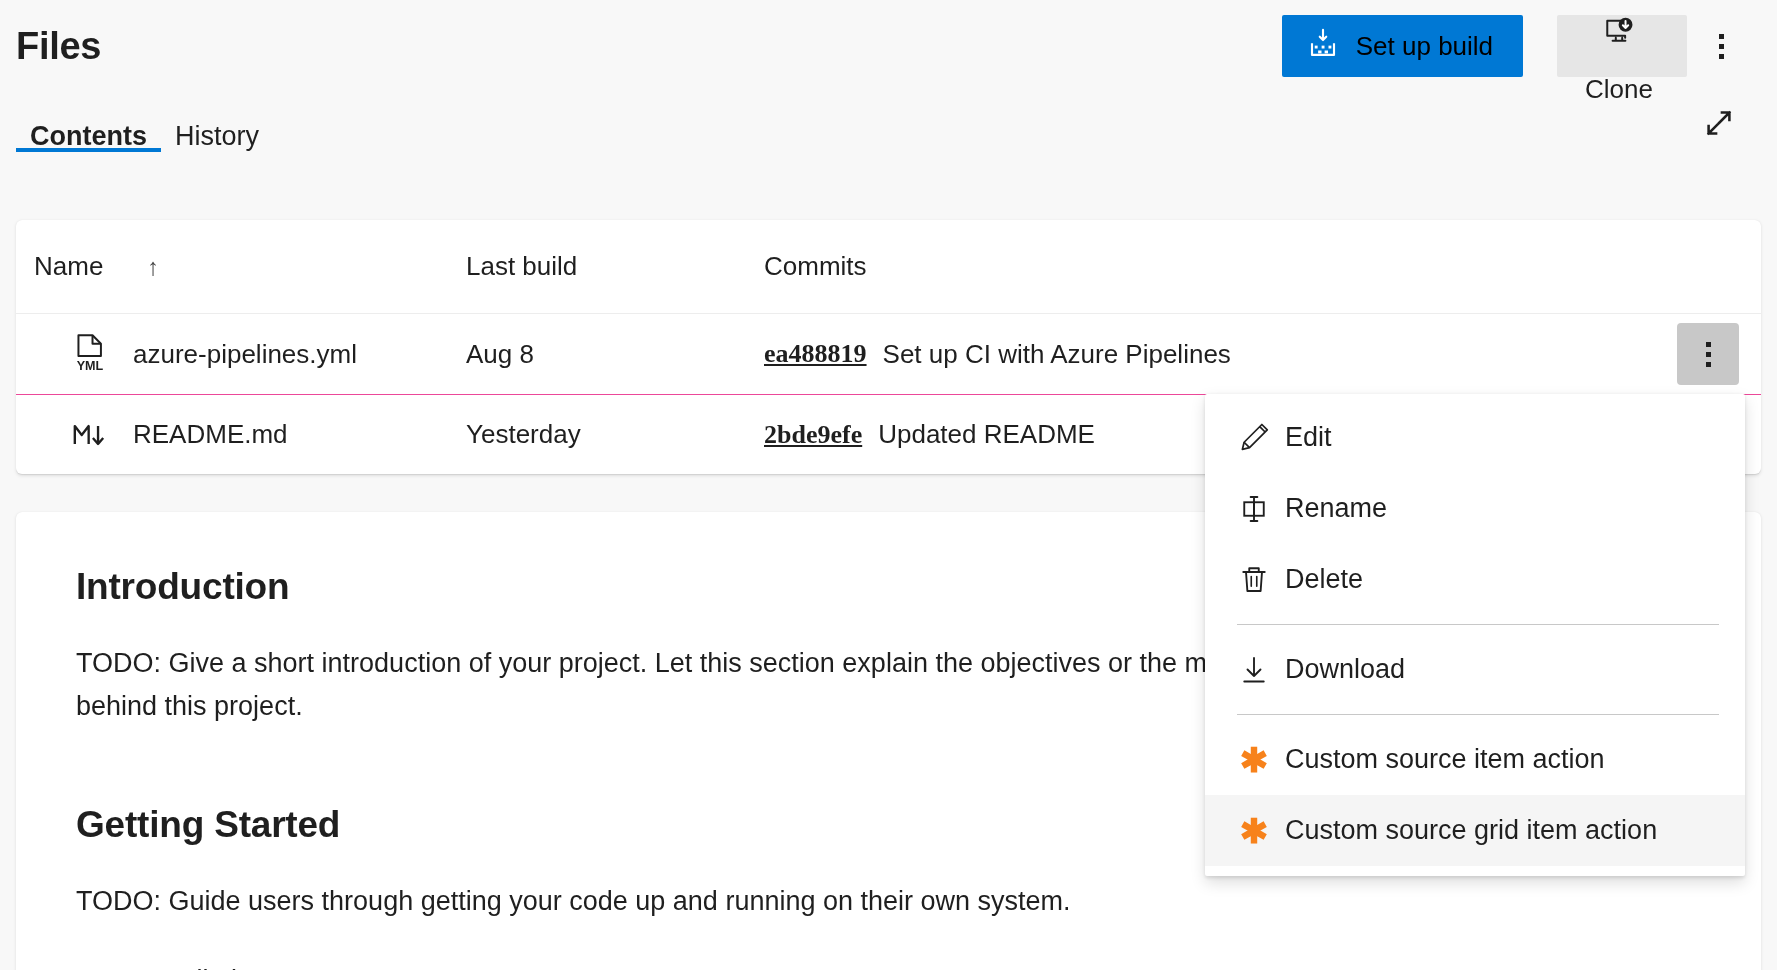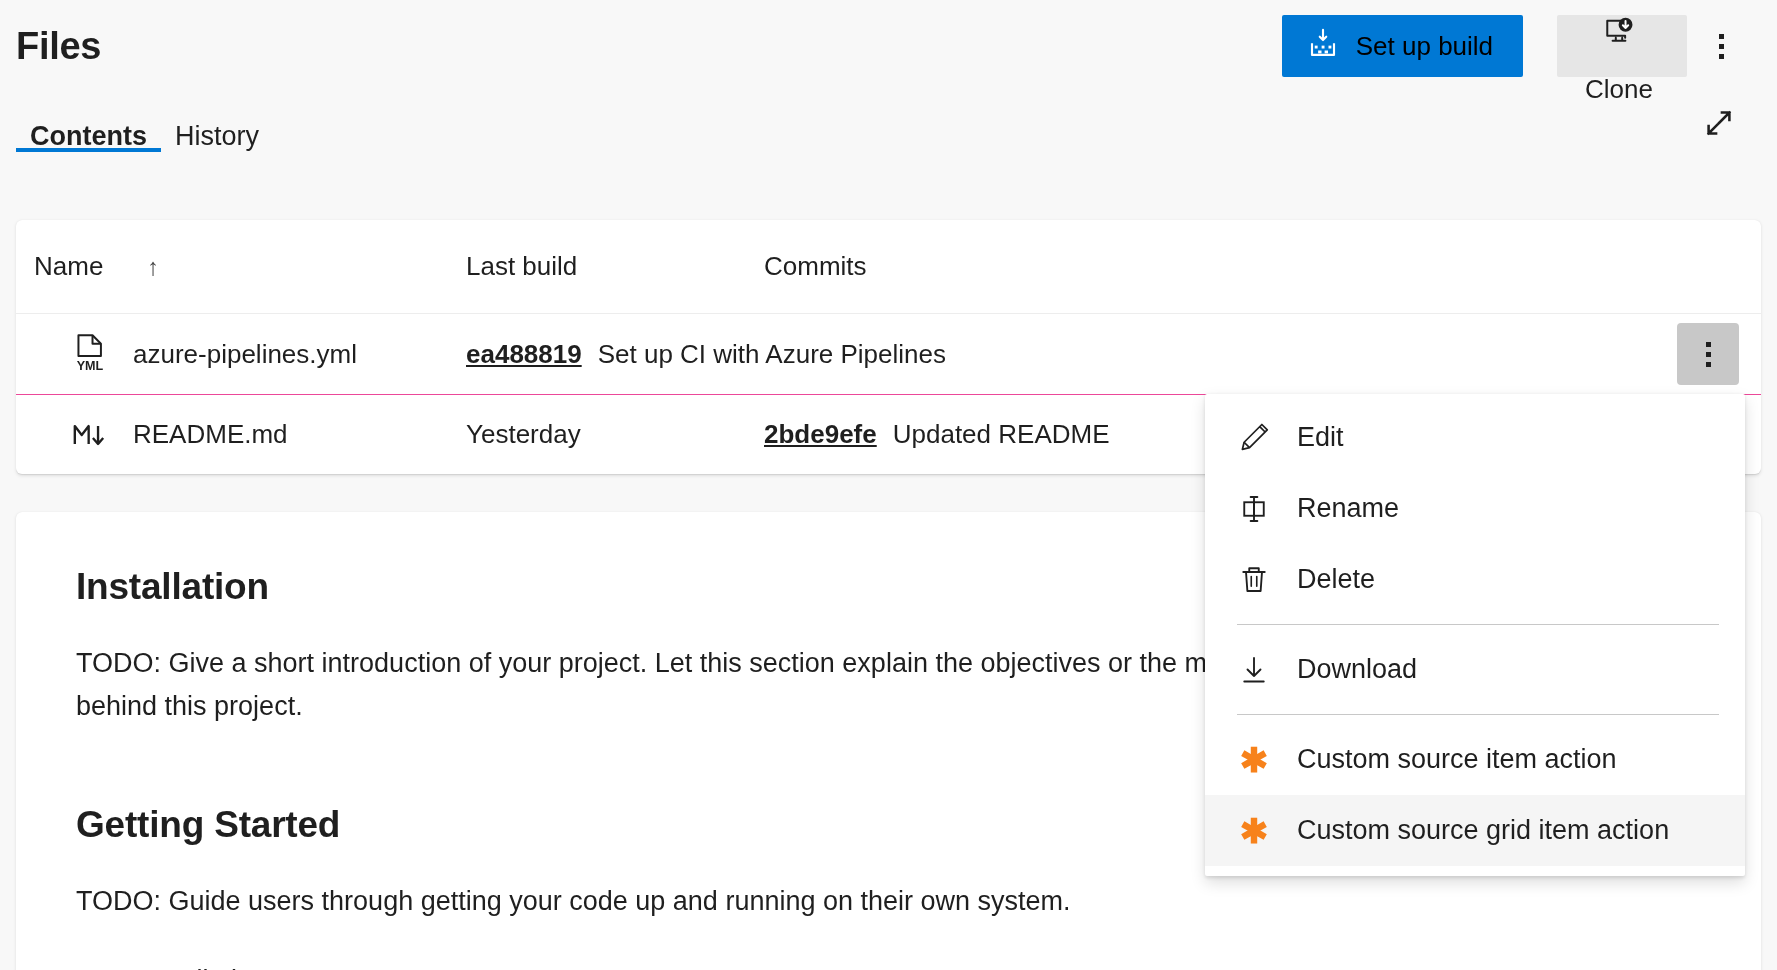--- a/index.html
+++ b/index.html
@@ -209,20 +209,21 @@
     justify-content: center;
     flex: 0 0 auto;
     margin-left: 37px;
   }
 
   .commit-hash {
     color: #1f1f1f;
     text-decoration: underline;
     font-weight: 600;
     cursor: pointer;
+    font-family: Liberation Serif, serif;
   }
   .commit-msg { color: #1f1f1f; overflow: hidden; text-overflow: clip; }
 
   .row-more {
     position: absolute;
     right: 22px;
     top: 50%;
     transform: translateY(-50%);
     width: 62px;
     height: 62px;
@@ -278,21 +279,21 @@
     box-shadow: 0 6.4px 14.4px rgba(0,0,0,0.13), 0 1.2px 3.6px rgba(0,0,0,0.11);
     padding: 8px 0 10px 0;
     z-index: 50;
   }
 
   .menu-item {
     display: flex;
     align-items: center;
     height: 71px;
     padding: 0 36px 0 34px;
-    gap: 28px;
+    gap: 16px;
     font-size: 27px;
     color: #1f1f1f;
     cursor: pointer;
     background: transparent;
     border: none;
     width: 100%;
     font-family: "Liberation Sans", sans-serif;
     text-align: left;
   }
   .menu-item.highlight { background: #f5f5f5; }
@@ -397,20 +398,21 @@
     <div class="cell cell-name">
       <span class="file-icon">
         <svg width="38" height="42" viewBox="0 0 34 40" fill="none" aria-hidden="true">
           <path d="M6 2.2h13.4l8 8v11.6H6z" stroke="#1f1f1f" stroke-width="1.9" stroke-linejoin="round" fill="#ffffff"></path>
           <path d="M19.4 2.2v8h8" stroke="#1f1f1f" stroke-width="1.9" stroke-linejoin="round"></path>
           <text x="17" y="35" font-family="Liberation Sans, sans-serif" font-size="12" font-weight="700" fill="#1f1f1f" text-anchor="middle">YML</text>
         </svg>
       </span>
       <span>azure-pipelines.yml</span>
     </div>
+    <div class="cell cell-date">Aug 8</div>
     <div class="cell cell-commit">
       <span class="commit-hash">ea488819</span>
       <span class="commit-msg">Set up CI with Azure Pipelines</span>
     </div>
     <button class="row-more active">
       <span class="kebab">
           <i></i>
           <i></i>
           <i></i>
         </span>
@@ -430,21 +432,21 @@
     <div class="cell cell-date">Yesterday</div>
     <div class="cell cell-commit">
       <span class="commit-hash">2bde9efe</span>
       <span class="commit-msg">Updated README</span>
     </div>
   </div>
 </div>
 
 <div class="card readme-card">
   <div class="readme">
-    <h2>Installation</h2>
+    <h2>Introduction</h2>
     <p>TODO: Give a short introduction of your project. Let this section explain the objectives or the motivation behind this project.</p>
     <h2 class="second">Getting Started</h2>
     <p>TODO: Guide users through getting your code up and running on their own system.</p>
     <ol>
       <li>Installation process</li>
     </ol>
   </div>
 </div>
 
 <div class="context-menu">

